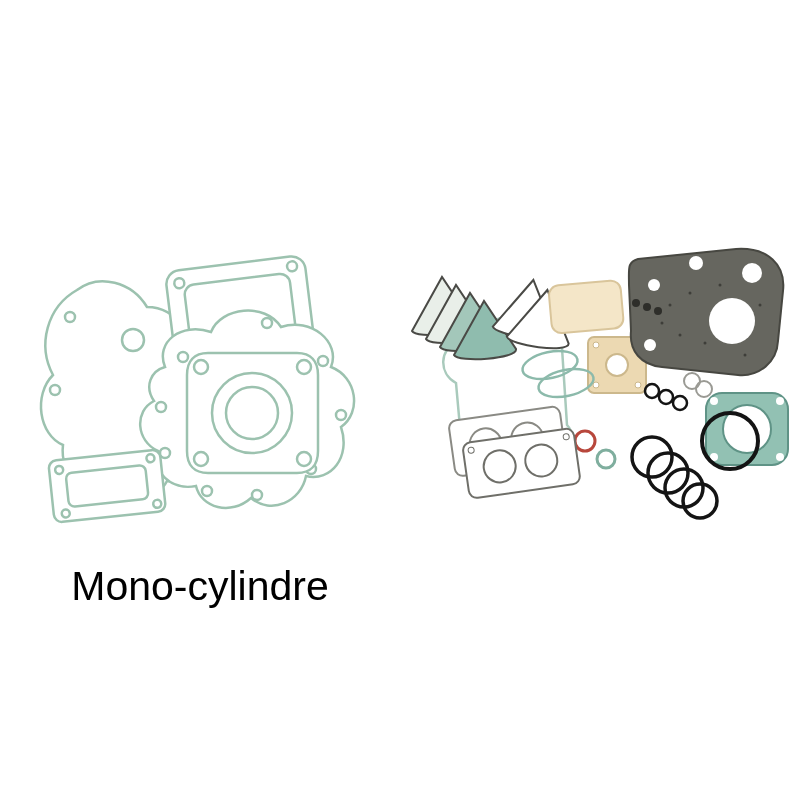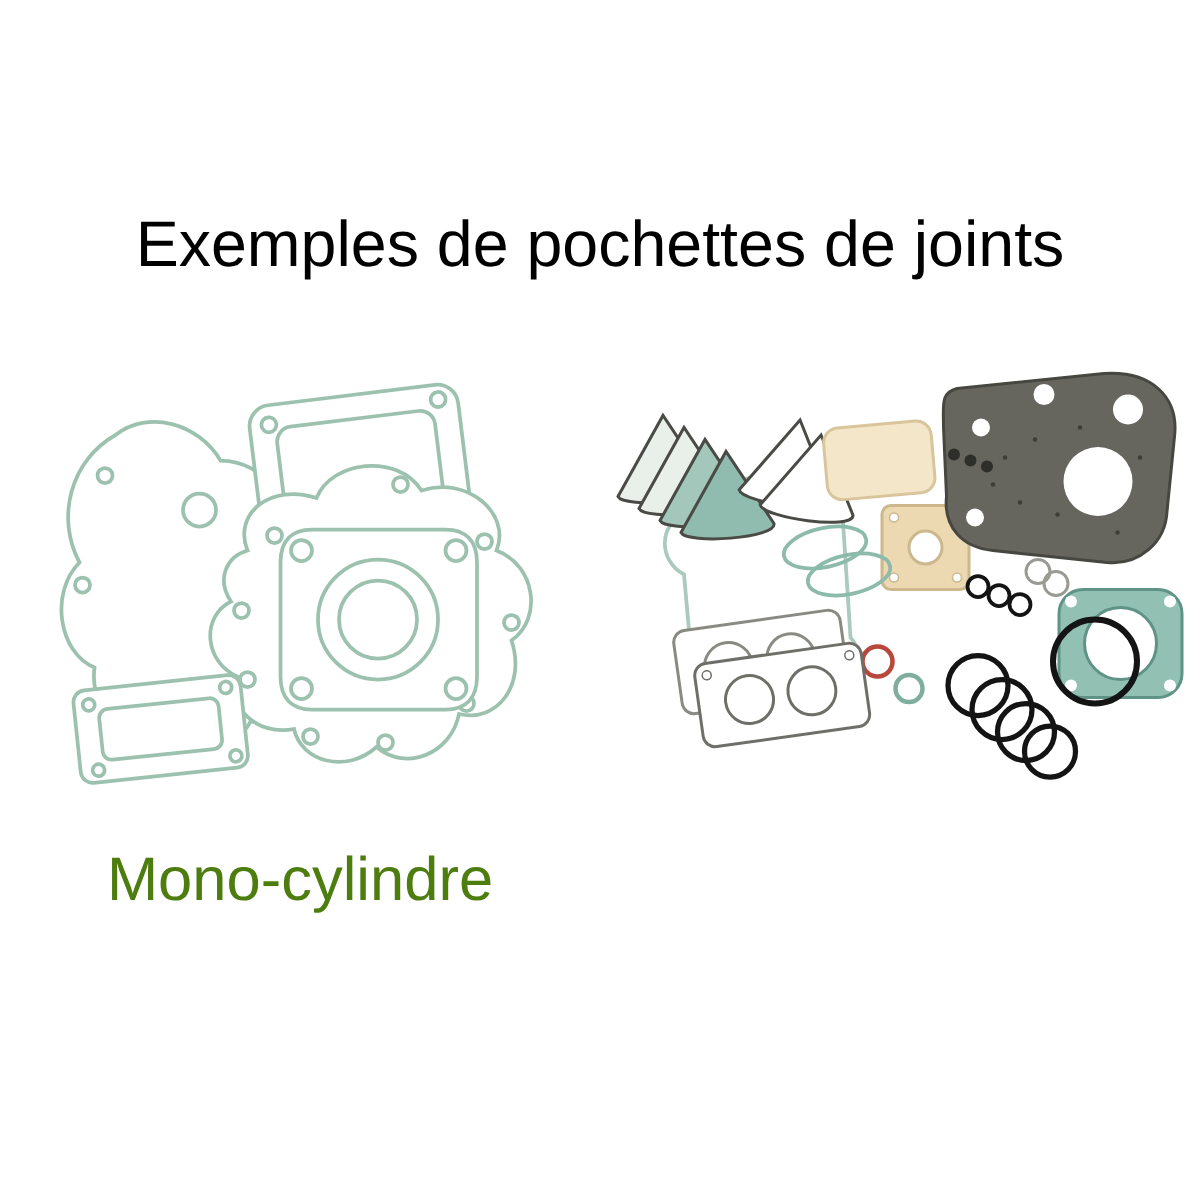--- a/index.html
+++ b/index.html
@@ -8,28 +8,28 @@
   .page { position:relative; width:800px; height:800px; background:#ffffff; overflow:hidden; }
   .title {
     position:absolute; top:138px; left:0; width:100%;
     text-align:center; font-size:43px; font-weight:400; line-height:1.18;
     color:#000000;
   }
   .columns { position:absolute; top:245px; left:0; width:100%; display:flex; }
   .col { width:50%; display:flex; flex-direction:column; align-items:center; }
   .illus { height:312px; display:flex; align-items:flex-start; justify-content:center; }
   .illus svg { display:block; }
-  .caption { margin-top:6px; font-size:41px; font-weight:400; color:#4d7c0f; text-align:center; }
+  .caption { margin-top:6px; font-size:41px; font-weight:400; color:#000000; text-align:center; }
 </style>
 </head>
 <body>
 
 <div class="page">
 
-  <h1 class="title"><span>Exemples de pochettes de joints</span><br></h1>
+  <h1 class="title"><br></h1>
 
   <div class="columns">
 
     <div class="col">
       <div class="illus">
         <svg width="370" height="312" viewBox="0 0 370 312">
           <g fill="#ffffff" stroke="#9cc2af" stroke-width="2.5">
 
             <g>
               <path d="M62,45 C32,62 22,100 38,130 C18,150 24,190 48,200 C44,230 72,252 96,242 C112,262 142,256 152,236 C172,240 186,224 180,205 L172,122 C182,92 162,62 132,62 C117,37 84,28 62,45 Z"></path>

